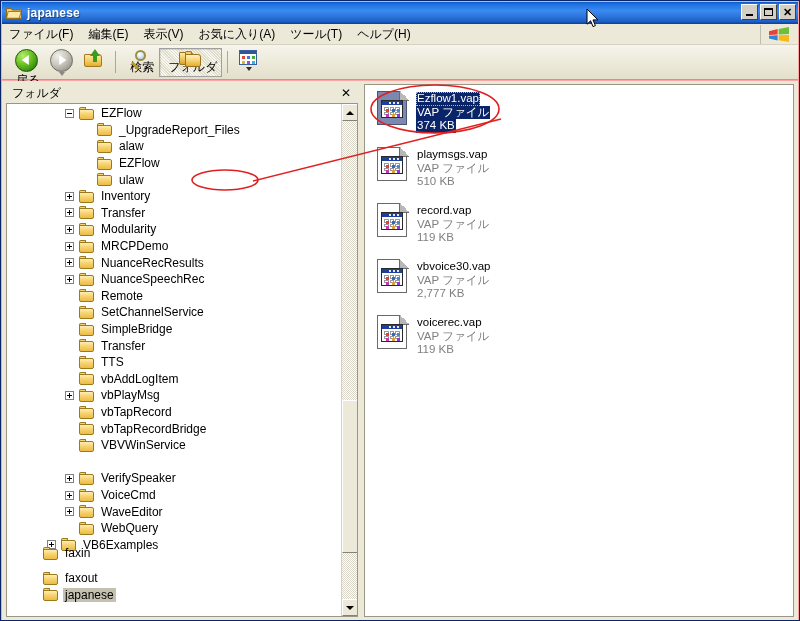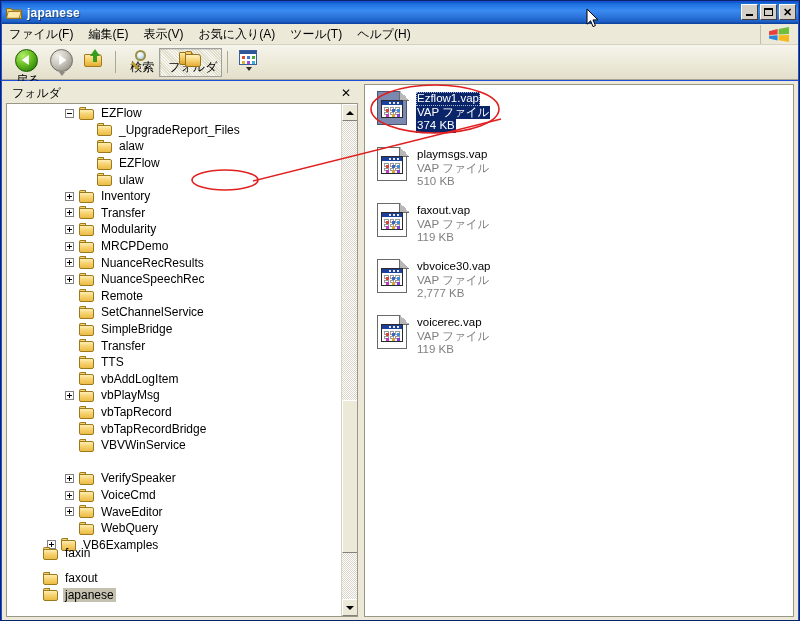--- a/index.html
+++ b/index.html
@@ -10,21 +10,21 @@
     background: #ffffff;
     font-family: "Liberation Sans", "DejaVu Sans", sans-serif;
     -webkit-font-smoothing: none;
   }
 
   
   #window {
     position: absolute;
     left: 0; top: 0;
     width: 800px; height: 621px;
-    background: #1d4ed8;
+    background: #fca5a5;
     border: 1px solid #0a246a;
     overflow: hidden;
   }
 
   
   #titlebar {
     position: absolute; left: 1px; top: 1px;
     width: 796px; height: 22px;
     background: linear-gradient(180deg,#0a57c2 0%, #1c6fe0 8%, #3b8bf0 40%, #1e61c8 88%, #0b3e96 100%);
     display: flex; align-items: center;
@@ -928,21 +928,21 @@
                 <div class="fi-cell">
                   <i style="background:#d8a33a"></i>
                 </div>
                 <div class="fi-cell">
                   <i style="background:#8a3ad8"></i>
                 </div>
               </div>
             </div>
           </div>
           <div class="file-text">
-            <span class="file-line file-name">faxout.vap</span>
+            <span class="file-line file-name">record.vap</span>
             <span class="file-line file-type">VAP ファイル</span>
             <span class="file-line file-size">119 KB</span>
           </div>
         </div>
         <div class="file-row" style="left: 12px; top: 174px;">
           <div class="file-icon">
             <div class="fi-page"></div>
             <div class="fi-fold"></div>
             <div class="fi-win">
               <div class="fi-win-title">

